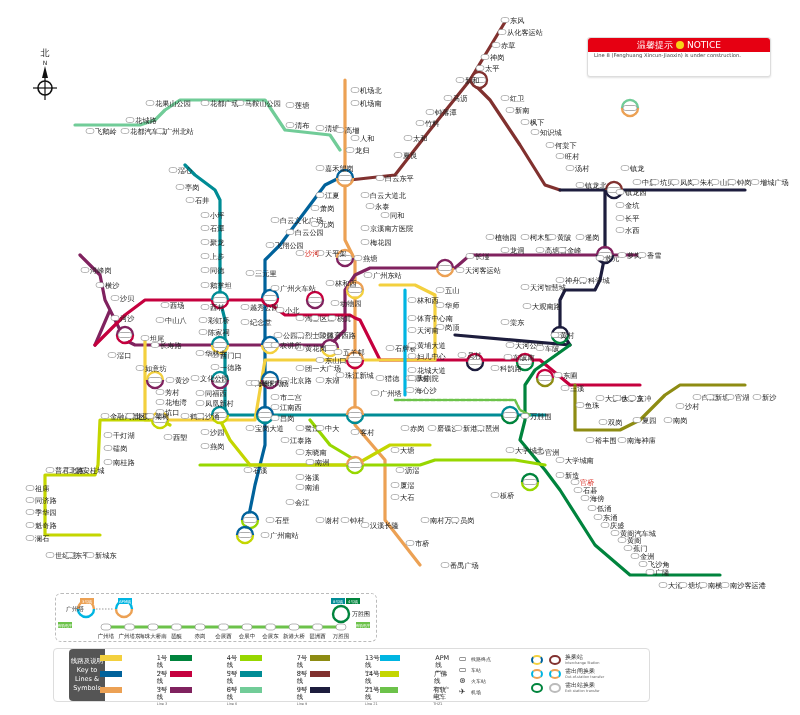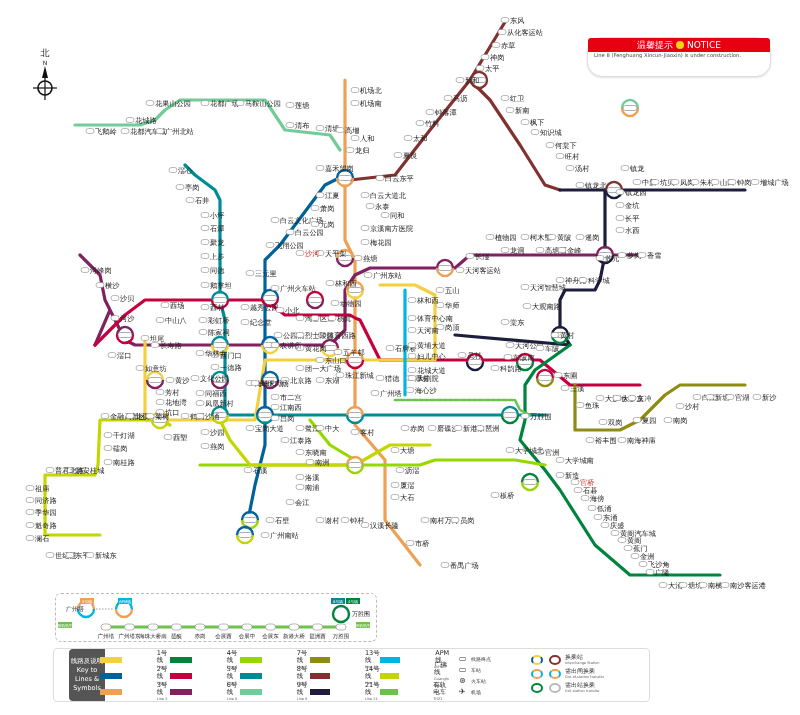--- a/index.html
+++ b/index.html
@@ -1,33 +1,33 @@
 <!DOCTYPE html>
 <html><head>
 <meta charset="utf-8">
 <style>
   html,body{margin:0;padding:0;background:#ffffff;}
   body{width:800px;height:715px;position:relative;overflow:hidden;font-family:"DejaVu Sans","Liberation Sans",sans-serif;}
   #map{position:absolute;left:0;top:0;width:800px;height:715px;}
   .stn-label{font-size:7.2px;fill:#222;font-family:"DejaVu Sans",sans-serif;}
   .stn-label.red{fill:#d9261c;}
-  .notice{position:absolute;left:587px;top:37px;width:182px;height:38px;background:#fff;border:1px solid #ddd;border-radius:15px;box-shadow:0 1px 2px rgba(0,0,0,.12);}
+  .notice{position:absolute;left:587px;top:37px;width:182px;height:38px;background:#fff;border:1px solid #ddd;border-radius:3px;box-shadow:0 1px 2px rgba(0,0,0,.12);}
   .notice-head{height:14px;background:#e60012;border-radius:3px 3px 0 0;color:#fff;font-size:9px;text-align:center;line-height:14px;}
   .notice-head .dot{display:inline-block;width:8px;height:8px;border-radius:50%;background:#f7d117;vertical-align:-1px;margin:0 3px;}
   .notice-main{font-size:10px;color:#222;padding:2px 0 0 6px;white-space:nowrap;}
   .notice-sub{font-size:5.2px;color:#444;padding-left:6px;white-space:nowrap;}
   .compass{position:absolute;left:30px;top:47px;width:30px;height:55px;}
   .compass .cn{font-size:9px;text-align:center;color:#222;}
   .compass .en{font-size:6px;text-align:center;color:#222;margin-top:-1px;}
   .apm-box{position:absolute;left:55px;top:593px;width:320px;height:47px;border:1px dashed #bbb;border-radius:6px;}
   .legend{position:absolute;left:53px;top:648px;width:595px;height:52px;border:1px solid #ddd;border-radius:4px;background:#fff;}
   .legend-title{position:absolute;left:0;top:0;width:36px;height:52px;background:#555;color:#fff;font-size:6.5px;text-align:center;border-radius:4px 0 0 4px;margin-left:15px;}
   .legend-title div{padding-top:8px;line-height:9px;}
   .legend-grid{position:absolute;left:46px;top:6px;display:grid;grid-template-columns:repeat(5,70px);grid-row-gap:6px;grid-column-gap:0;}
-  .lg-item{display:flex;align-items:center;height:10px;gap:30px;}
+  .lg-item{display:flex;height:10px;gap:30px;}
   .lg-sw{width:28px;height:6px;margin-right:5px;}
   .lg-txt{font-size:6.5px;color:#222;line-height:7px;}
   .lg-txt small{display:block;font-size:3.5px;color:#666;}
   .legend-sym{position:absolute;left:405px;top:4px;width:70px;height:46px;font-size:5px;color:#333;}
   .legend-sym2{position:absolute;left:475px;top:4px;width:118px;height:46px;font-size:6px;color:#333;}
   .ls-row{display:flex;align-items:center;height:14px;}
   .ls-ic{width:36px;height:10px;position:relative;}
   .ls-ic span{position:absolute;top:0;width:12px;height:10px;border-radius:50%;border:2px solid;box-sizing:border-box;}
 </style>
 </head>

